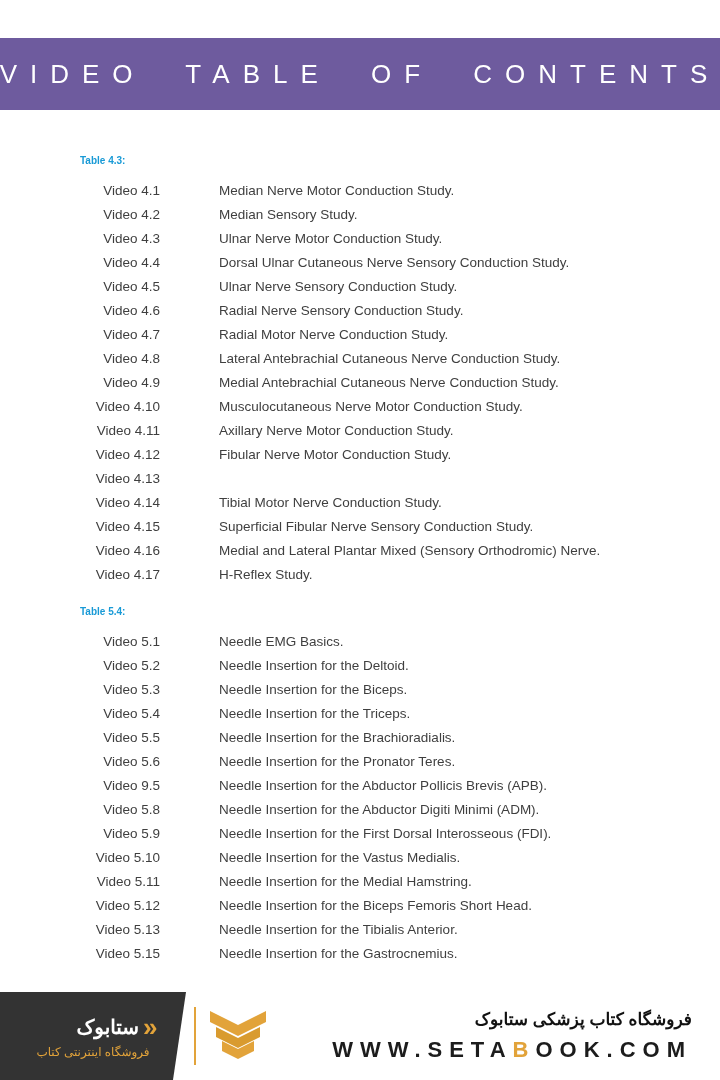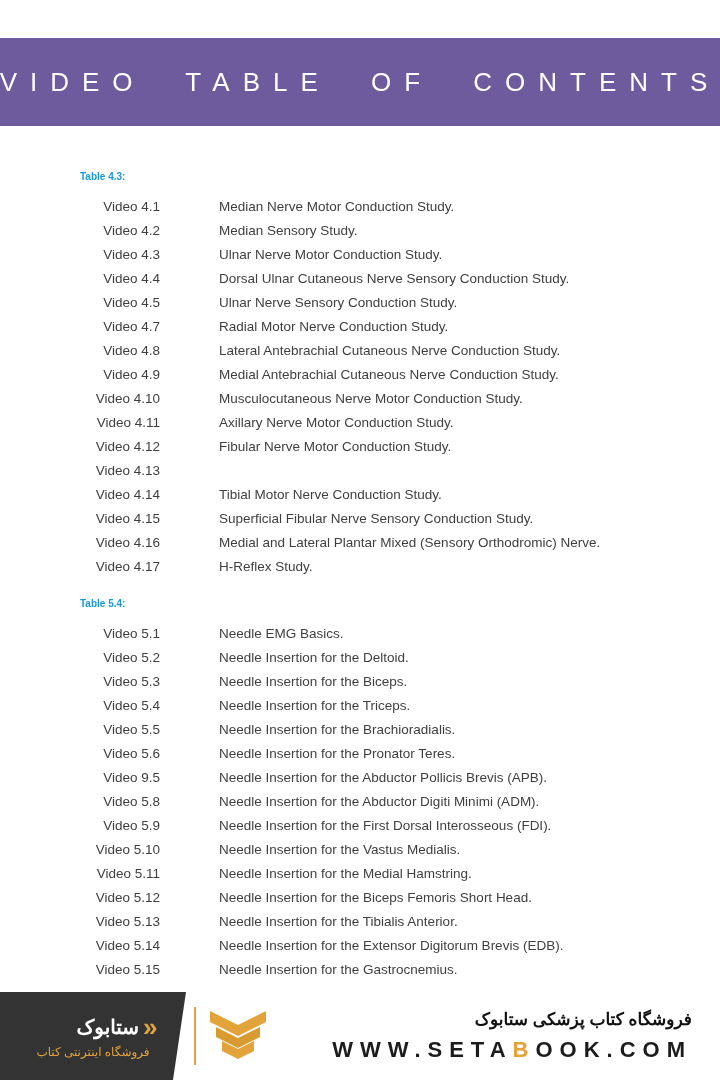--- a/index.html
+++ b/index.html
@@ -15,21 +15,21 @@
   .page {
     position: relative;
     width: 720px;
     height: 1080px;
     background: #ffffff;
     overflow: hidden;
     margin: 0 auto;
   }
   .header-band {
     margin-top: 38px;
-    height: 88px;
+    height: 72px;
     background: var(--band-purple);
     display: flex;
     align-items: center;
     justify-content: center;
   }
   .page-title {
     color: #ffffff;
     font-size: 26px;
     font-weight: 500;
     letter-spacing: 13px;
@@ -164,20 +164,24 @@
   <div class="toc-row">
     <span class="row-label">Video 4.4</span>
     <span class="row-title">Dorsal Ulnar Cutaneous Nerve Sensory Conduction Study.</span>
   </div>
 
   <div class="toc-row">
     <span class="row-label">Video 4.5</span>
     <span class="row-title">Ulnar Nerve Sensory Conduction Study.</span>
   </div>
 
+  <div class="toc-row">
+    <span class="row-label">Video 4.6</span>
+    <span class="row-title">Radial Nerve Sensory Conduction Study.</span>
+  </div>
 
   <div class="toc-row">
     <span class="row-label">Video 4.7</span>
     <span class="row-title">Radial Motor Nerve Conduction Study.</span>
   </div>
 
   <div class="toc-row">
     <span class="row-label">Video 4.8</span>
     <span class="row-title">Lateral Antebrachial Cutaneous Nerve Conduction Study.</span>
   </div>
@@ -289,24 +293,20 @@
   <div class="toc-row">
     <span class="row-label">Video 5.12</span>
     <span class="row-title">Needle Insertion for the Biceps Femoris Short Head.</span>
   </div>
 
   <div class="toc-row">
     <span class="row-label">Video 5.13</span>
     <span class="row-title">Needle Insertion for the Tibialis Anterior.</span>
   </div>
 
-  <div class="toc-row">
-    <span class="row-label">Video 5.14</span>
-    <span class="row-title">Needle Insertion for the Extensor Digitorum Brevis (EDB).</span>
-  </div>
 
   <div class="toc-row">
     <span class="row-label">Video 5.15</span>
     <span class="row-title">Needle Insertion for the Gastrocnemius.</span>
   </div>
 </div>
     </section>
   </div>
 
   <footer class="footer">

